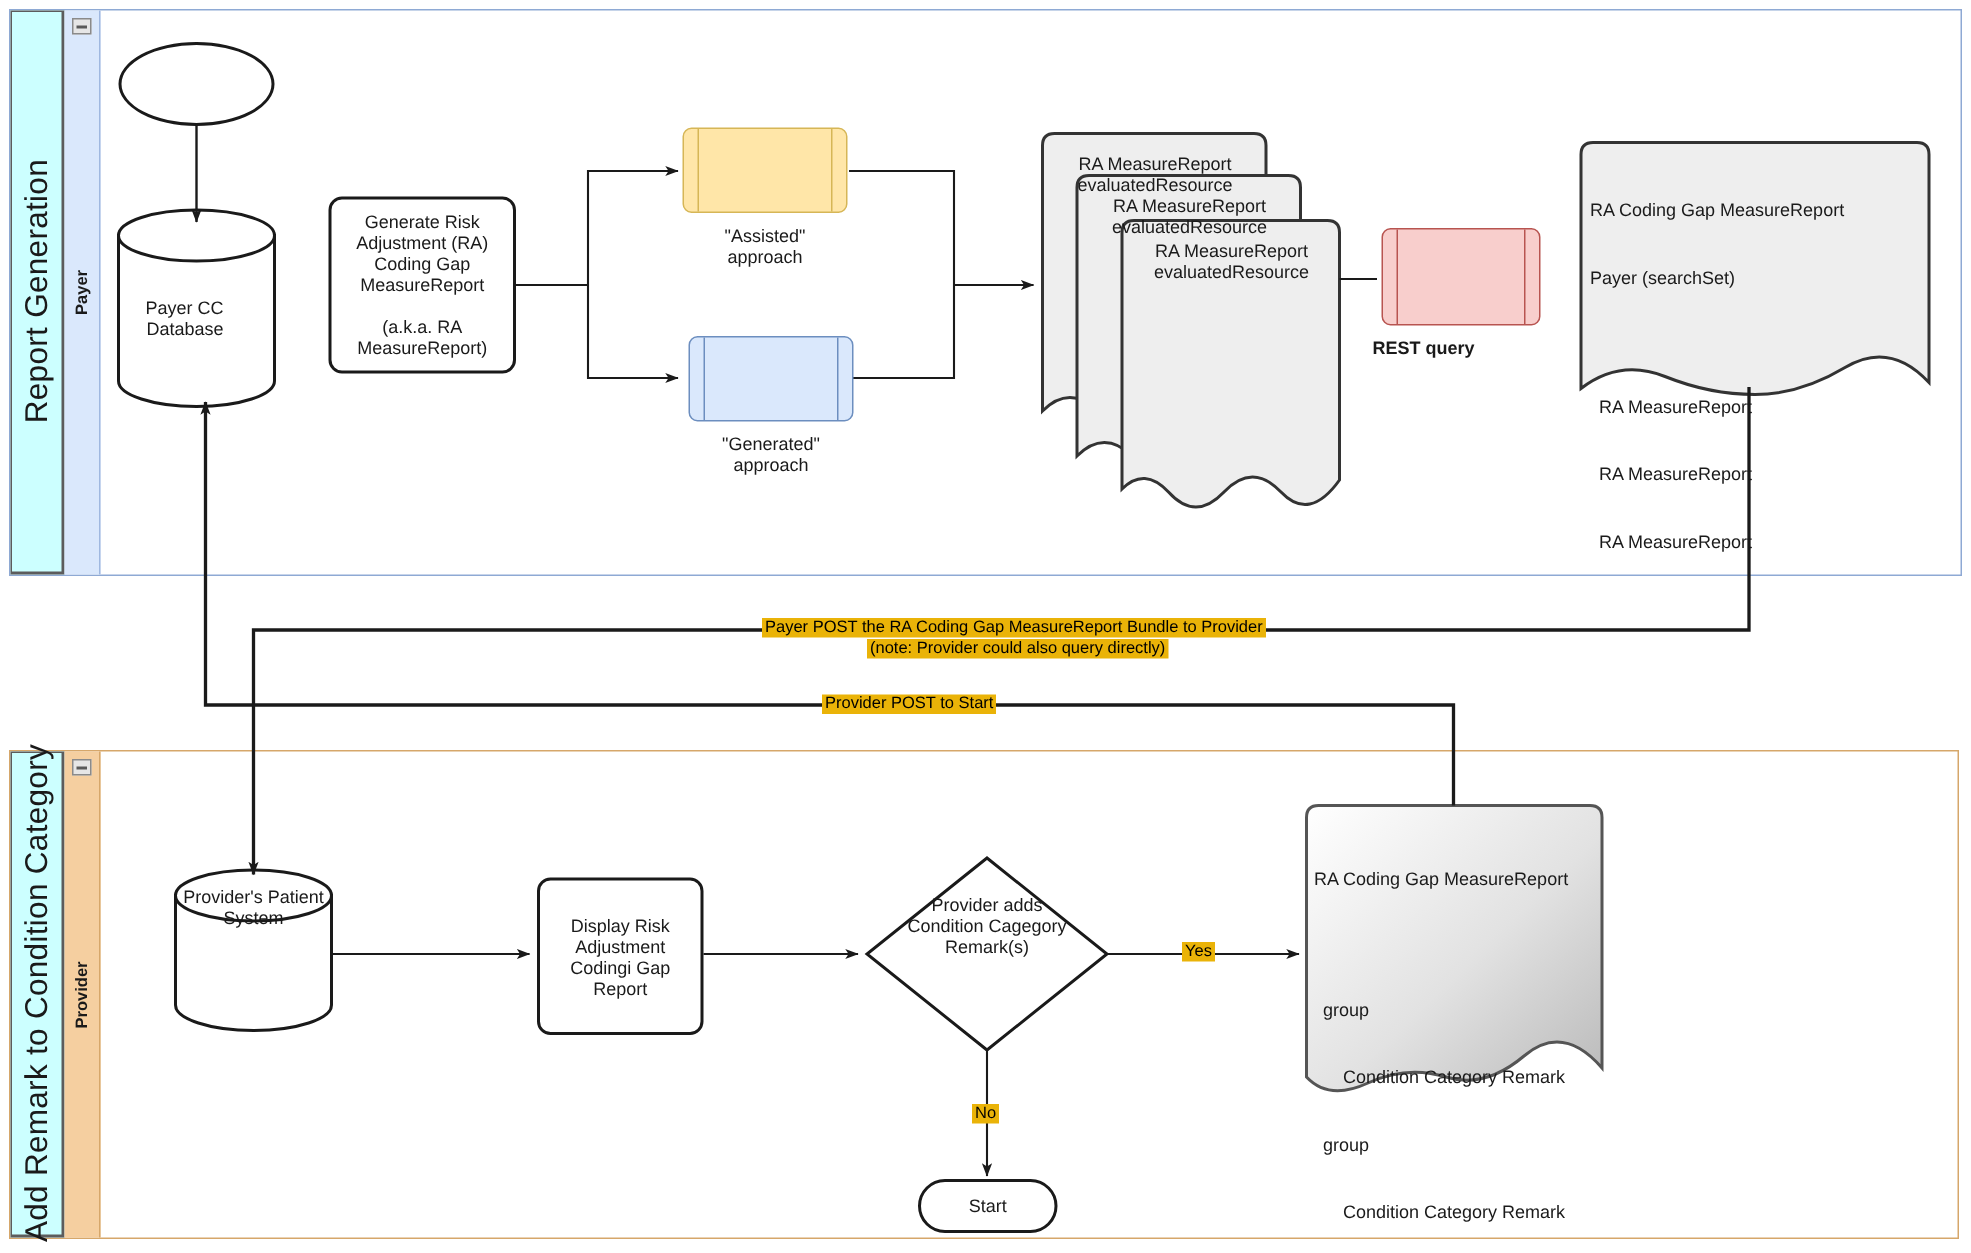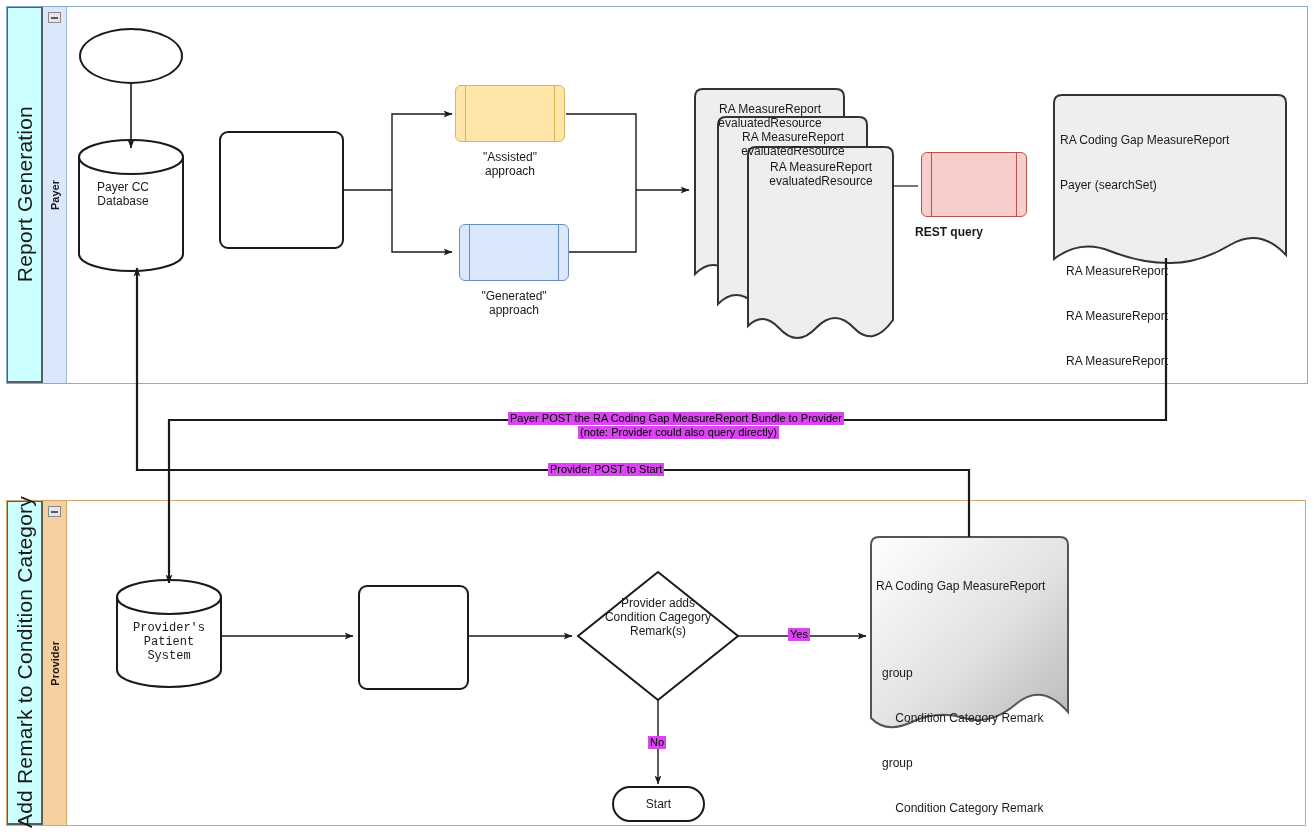--- a/index.html
+++ b/index.html
@@ -44,21 +44,21 @@
   .subproc.assisted .bar{background:#d6b656;}
   .subproc.rest{background:#f8cecc;border:1px solid #b85450;}
   .subproc.rest .bar{background:#b85450;}
   .subproc.generated{background:#dae8fc;border:1px solid #6c8ebf;}
   .subproc.generated .bar{background:#6c8ebf;}
 
   .cap{position:absolute;text-align:center;font-size:12px;color:#1a1a1a;line-height:14px;}
   .cap.b{font-weight:bold;}
 
   
-  .elabel{position:absolute;font-size:11px;color:#000;background:#d946ef;
+  .elabel{position:absolute;font-size:11px;color:#000;background:#eab308;
           text-align:center;line-height:13px;white-space:nowrap;padding:0 2px;}
 
   svg.layer{position:absolute;left:0;top:0;width:1314px;height:835px;overflow:visible;}
   .doctext{position:absolute;font-size:12px;color:#1a1a1a;line-height:15px;white-space:pre;}
   .doctext b{font-weight:normal;}
 </style>
 </head>
 <body>
 
 <div id="canvas">
@@ -152,24 +152,31 @@
 
     <path d="M469,636 L572,636" fill="none" stroke="#1a1a1a" stroke-width="1.4" marker-end="url(#arr)"></path>
 
     <path d="M738,636 L866,636" fill="none" stroke="#1a1a1a" stroke-width="1.4" marker-end="url(#arr)"></path>
 
     <path d="M658,700 L658,784" fill="none" stroke="#1a1a1a" stroke-width="1.4" marker-end="url(#arr)"></path>
   </svg>
 
   <div class="ellipse" style="left:79px;top:28px;width:104px;height:56px;"></div>
 
-  <div class="nlabel" style="left:79px;top:172px;width:88px;height:44px;white-space:pre-line;">Payer CC
+  <div class="nlabel" style="left:79px;top:190px;width:88px;height:44px;white-space:pre-line;text-align:right;">Payer CC
 Database</div>
 
   <div class="rrect" style="left:219px;top:131px;width:125px;height:118px;"></div>
+  <div class="nlabel" style="left:219px;top:131px;width:125px;height:118px;white-space:pre-line;">Generate Risk
+Adjustment (RA)
+Coding Gap
+MeasureReport
+
+(a.k.a. RA
+MeasureReport)</div>
 
   <div class="subproc assisted" style="left:455px;top:85px;width:110px;height:57px;">
     <div class="bar" style="left:9px;"></div>
       <div class="bar" style="right:9px;"></div>
   </div>
   <div class="cap" style="left:440px;top:150px;width:140px;white-space:pre-line;">"Assisted"
 approach</div>
 
   <div class="subproc generated" style="left:459px;top:224px;width:110px;height:57px;">
     <div class="bar" style="left:9px;"></div>
@@ -193,24 +200,28 @@
 
   <div class="doctext" style="left:1060px;top:103px;">
     <div>RA Coding Gap MeasureReport</div>
     <div><span>Payer </span><b>(searchSet)</b></div>
     <div style="height:11px;"></div>
     <div style="padding-left:6px;">RA MeasureReport</div>
     <div style="padding-left:6px;">RA MeasureReport</div>
     <div style="padding-left:6px;">RA MeasureReport</div>
   </div>
 
-  <div class="nlabel" style="left:113px;top:622px;width:112px;height:40px;white-space:pre-line;font-family:Liberation Mono, monospace;">Provider's Patient
+  <div class="nlabel" style="left:113px;top:585px;width:112px;height:40px;white-space:pre-line;">Provider's Patient
 System</div>
 
   <div class="rrect" style="left:358px;top:585px;width:111px;height:105px;"></div>
+  <div class="nlabel" style="left:358px;top:585px;width:111px;height:105px;white-space:pre-line;">Display Risk
+Adjustment
+Codingi Gap
+Report</div>
 
   <div class="nlabel" style="left:588px;top:593px;width:140px;height:48px;white-space:pre-line;">Provider adds
 Condition Cagegory
 Remark(s)</div>
 
   <div class="stadium" style="left:612px;top:786px;width:93px;height:36px;"></div>
   <div class="nlabel" style="left:612px;top:786px;width:93px;height:36px;">Start</div>
 
   <div class="doctext" style="left:876px;top:549px;">
     <div>RA Coding Gap MeasureReport</div>

